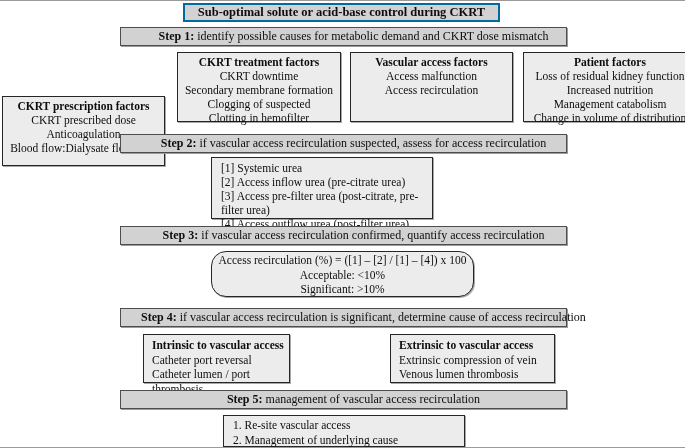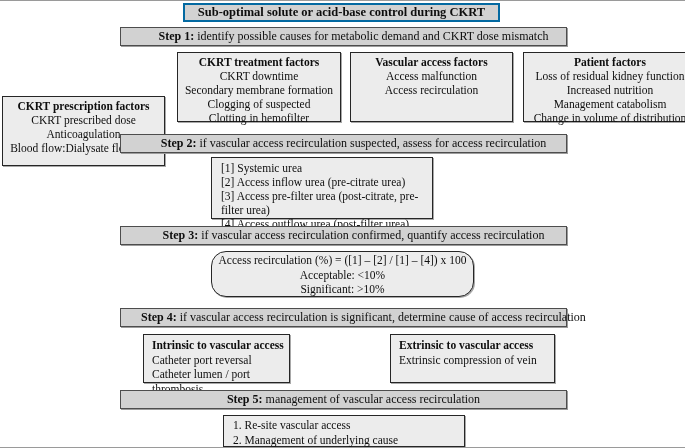--- a/index.html
+++ b/index.html
@@ -109,20 +109,21 @@
 
   <div class="box leftlist" style="left:143px; top:333px; width:147px; height:49px; padding:3px 0 0 8px; line-height:14.5px;">
     <span class="line" style="font-weight:bold;">Intrinsic to vascular access</span>
     <span class="line">Catheter port reversal</span>
     <span class="line">Catheter lumen / port thrombosis</span>
   </div>
 
   <div class="box leftlist" style="left:390px; top:333px; width:165px; height:49px; padding:3px 6px 0 8px; line-height:14.5px;">
     <span class="line" style="font-weight:bold;">Extrinsic to vascular access</span>
     <span class="line">Extrinsic compression of vein</span>
+    <span class="line">Venous lumen thrombosis</span>
   </div>
 
   <div class="bar" style="top:389px;">
     <b>Step 5:</b><span> management of vascular access recirculation</span>
   </div>
 
   <div class="box leftlist" style="left:223px; top:414px; width:242px; height:32px; padding:2px 8px 0 9px; line-height:14.5px;">
     <span class="line">1. Re-site vascular access</span>
     <span class="line">2. Management of underlying cause</span>
   </div>

